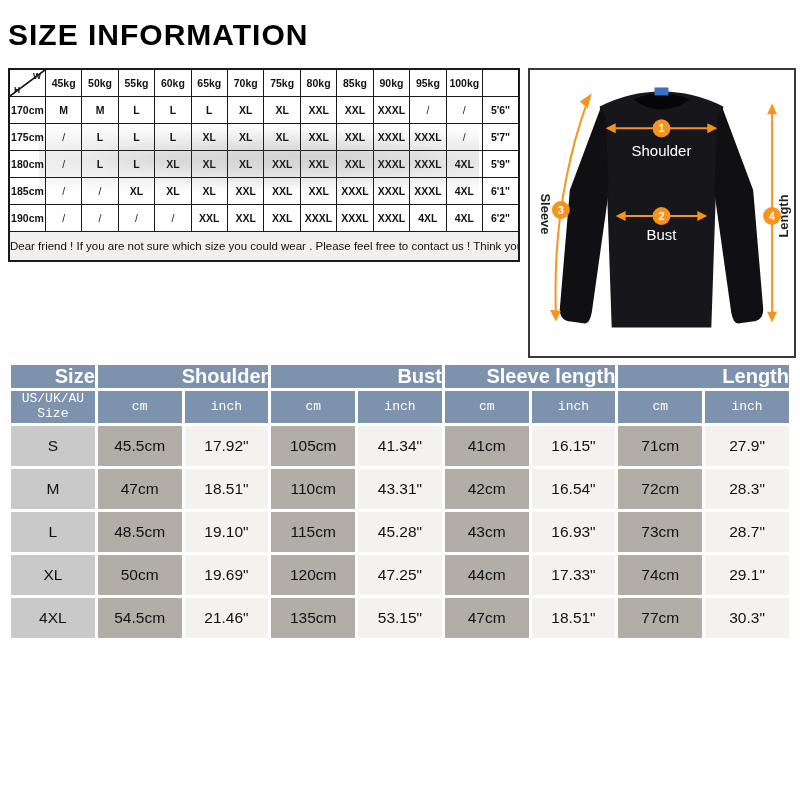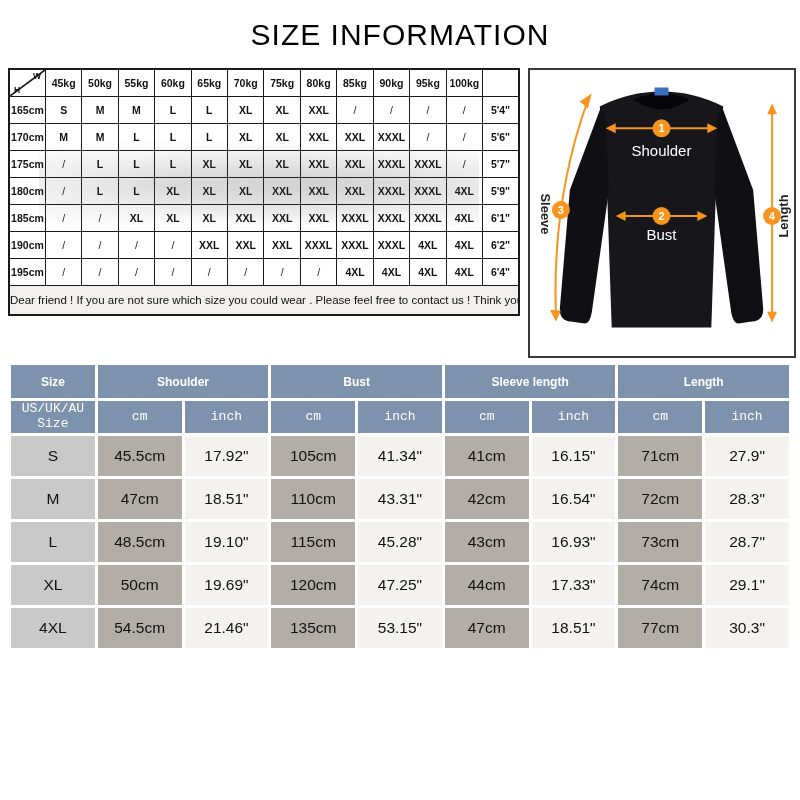--- a/index.html
+++ b/index.html
@@ -10,21 +10,21 @@
     --accent-orange:#f7941d;
     --matrix-border:#1a1a1a;
     --note-bg:#f1f0ee;
   }
   *{box-sizing:border-box;margin:0;padding:0;}
   html,body{width:800px;height:800px;background:#fff;overflow:hidden;
     font-family:"Liberation Sans",sans-serif;color:#111;}
   .page{width:800px;height:800px;padding:12px 8px 6px 8px;}
 
   
-  .title{font-size:30px;font-weight:normal;text-align:center;letter-spacing:1px;
+  .title{font-size:30px;font-weight:bold;letter-spacing:1px;
     color:#000;margin:6px 0 16px 0;}
 
   
   .top-section{display:flex;align-items:flex-start;gap:8px;}
   .matrix-wrap{position:relative;width:512px;flex:0 0 512px;}
   .matrix-wrap::after{content:"";position:absolute;left:6%;top:26%;width:86%;height:42%;
     background:
       radial-gradient(ellipse at 28% 50%, rgba(70,70,70,.16), transparent 62%),
       radial-gradient(ellipse at 66% 48%, rgba(70,70,70,.13), transparent 58%),
       radial-gradient(ellipse at 88% 55%, rgba(70,70,70,.10), transparent 55%);
@@ -43,21 +43,21 @@
 
   
   .diagram{flex:0 0 268px;width:268px;height:290px;border:2px solid #3a3a3a;background:#fff;}
   .diagram svg{display:block;width:100%;height:100%;}
 
   
   table.size-table{border-collapse:separate;border-spacing:3px;width:784px;
     table-layout:fixed;margin-top:4px;}
   table.size-table th,table.size-table td{text-align:center;vertical-align:middle;padding:0;}
   table.size-table thead tr.main-h th{background:var(--header-blue);color:#fff;
-    font-size:12px;font-weight:bold;height:33px;}
+    font-size:20px;font-weight:bold;height:22px;text-align:right;}
   table.size-table thead tr.sub-h th{background:var(--header-blue);color:#fff;
     font-family:"Liberation Mono",monospace;font-size:13px;font-weight:normal;
     height:32px;line-height:1.15;}
   table.size-table td{height:40px;font-size:15.5px;color:#111;}
   table.size-table td.c-size{background:var(--size-col);}
   table.size-table td.c-cm{background:var(--cm-col);}
   table.size-table td.c-inch{background:var(--inch-col);}
 </style>
 </head>
 <body>
@@ -84,36 +84,20 @@
               <td>70kg</td>
               <td>75kg</td>
               <td>80kg</td>
               <td>85kg</td>
               <td>90kg</td>
               <td>95kg</td>
               <td>100kg</td>
               <td></td>
             </tr>
             <tr>
-              <td>165cm</td>
-              <td>S</td>
-              <td>M</td>
-              <td>M</td>
-              <td>L</td>
-              <td>L</td>
-              <td>XL</td>
-              <td>XL</td>
-              <td>XXL</td>
-              <td class="slash">/</td>
-              <td class="slash">/</td>
-              <td class="slash">/</td>
-              <td class="slash">/</td>
-              <td>5'4"</td>
-            </tr>
-            <tr>
               <td>170cm</td>
               <td>M</td>
               <td>M</td>
               <td>L</td>
               <td>L</td>
               <td>L</td>
               <td>XL</td>
               <td>XL</td>
               <td>XXL</td>
               <td>XXL</td>
@@ -178,36 +162,20 @@
               <td class="slash">/</td>
               <td>XXL</td>
               <td>XXL</td>
               <td>XXL</td>
               <td>XXXL</td>
               <td>XXXL</td>
               <td>XXXL</td>
               <td>4XL</td>
               <td>4XL</td>
               <td>6'2"</td>
-            </tr>
-            <tr>
-              <td>195cm</td>
-              <td class="slash">/</td>
-              <td class="slash">/</td>
-              <td class="slash">/</td>
-              <td class="slash">/</td>
-              <td class="slash">/</td>
-              <td class="slash">/</td>
-              <td class="slash">/</td>
-              <td class="slash">/</td>
-              <td>4XL</td>
-              <td>4XL</td>
-              <td>4XL</td>
-              <td>4XL</td>
-              <td>6'4"</td>
             </tr>
             <tr>
               <td class="note-cell" colspan="14">Dear friend ! If you are not sure which size you could wear . Please feel free to contact us ! Think you for buying !</td>
             </tr>
           </tbody>
       </table>
     </div>
 
     <div class="diagram">
       <svg viewBox="0 0 265 286">

